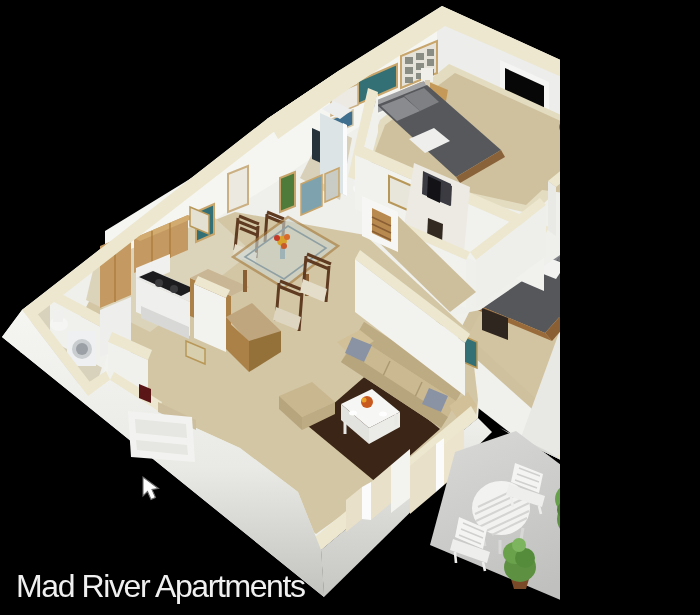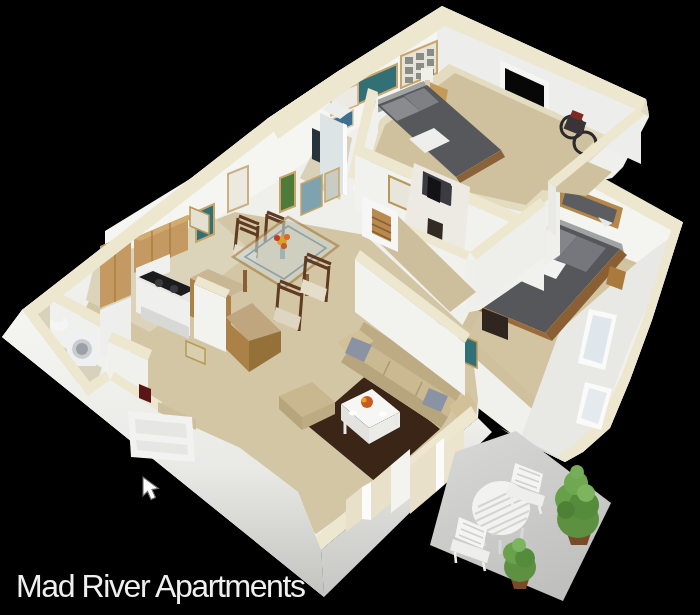--- a/index.html
+++ b/index.html
@@ -1,16 +1,16 @@
 <!DOCTYPE html>
 <html><head>
 <meta charset="utf-8">
 <style>
 html,body{margin:0;padding:0;background:#000;}
-#stage{position:relative;width:700px;height:615px;background:#000;overflow:hidden;}
+#stage{position:relative;width:560px;height:615px;background:#000;overflow:hidden;}
 </style>
 </head>
 <body>
 <div id="stage">
 <svg width="700" height="615" viewBox="0 0 700 615">
 <defs>
 <linearGradient id="wallg" x1="0" y1="0" x2="0" y2="1">
  <stop offset="0" stop-color="#f5f5f2"></stop>
           <stop offset="0.55" stop-color="#e9e9e5"></stop>
           <stop offset="1" stop-color="#c2c2be"></stop>

